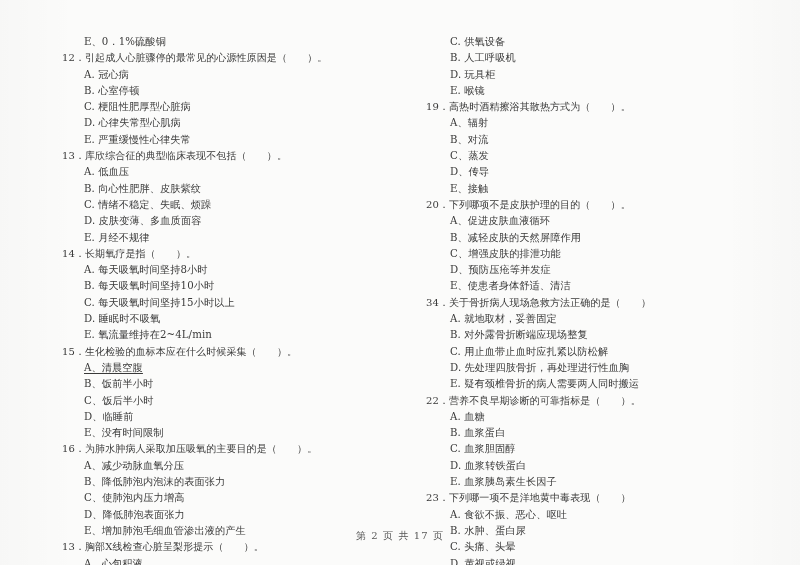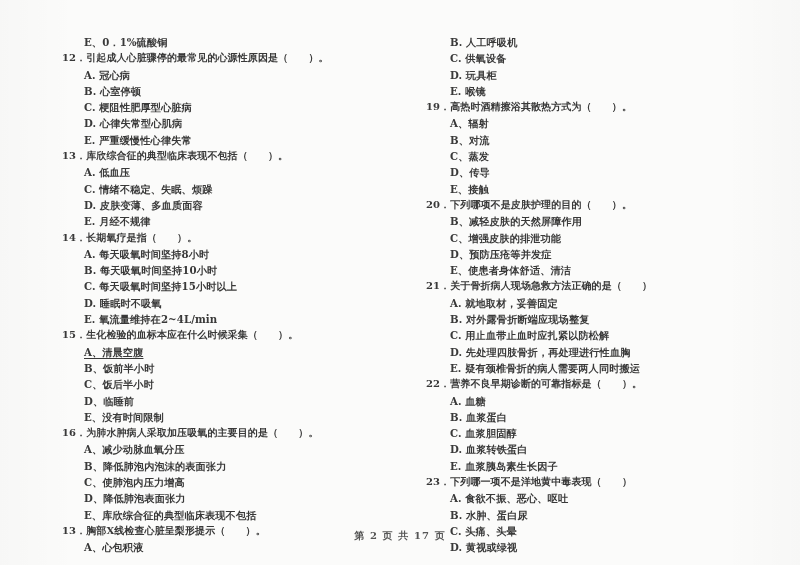--- a/index.html
+++ b/index.html
@@ -15,21 +15,20 @@
     overflow: hidden;
     position: relative;
   }
   
   .page {
     position: absolute;
     inset: 0;
     background:
       linear-gradient(to right, rgba(0,0,0,0.018), rgba(0,0,0,0) 12%, rgba(0,0,0,0) 88%, rgba(0,0,0,0.02)),
       #fcfcfb;
-    font-weight: bold;
   }
   .columns {
     position: absolute;
     top: 34px;
     left: 0;
     right: 0;
     display: flex;
     gap: 0px;
   }
   .col {
@@ -101,20 +100,21 @@
             <div class="stem">12．引起成人心脏骤停的最常见的心源性原因是（　　）。</div>
             <div class="opt"><span class="opt-text">A. 冠心病</span></div>
             <div class="opt"><span class="opt-text">B. 心室停顿</span></div>
             <div class="opt"><span class="opt-text">C. 梗阻性肥厚型心脏病</span></div>
             <div class="opt"><span class="opt-text">D. 心律失常型心肌病</span></div>
             <div class="opt"><span class="opt-text">E. 严重缓慢性心律失常</span></div>
           </div>
           <div class="q-block">
             <div class="stem">13．库欣综合征的典型临床表现不包括（　　）。</div>
             <div class="opt"><span class="opt-text">A. 低血压</span></div>
+            <div class="opt"><span class="opt-text">B. 向心性肥胖、皮肤紫纹</span></div>
             <div class="opt"><span class="opt-text">C. 情绪不稳定、失眠、烦躁</span></div>
             <div class="opt"><span class="opt-text">D. 皮肤变薄、多血质面容</span></div>
             <div class="opt"><span class="opt-text">E. 月经不规律</span></div>
           </div>
           <div class="q-block">
             <div class="stem">14．长期氧疗是指（　　）。</div>
             <div class="opt"><span class="opt-text">A. 每天吸氧时间坚持8小时</span></div>
             <div class="opt"><span class="opt-text">B. 每天吸氧时间坚持10小时</span></div>
             <div class="opt"><span class="opt-text">C. 每天吸氧时间坚持15小时以上</span></div>
             <div class="opt"><span class="opt-text">D. 睡眠时不吸氧</span></div>
@@ -127,54 +127,55 @@
             <div class="opt"><span class="opt-text">C、饭后半小时</span></div>
             <div class="opt"><span class="opt-text">D、临睡前</span></div>
             <div class="opt"><span class="opt-text">E、没有时间限制</span></div>
           </div>
           <div class="q-block">
             <div class="stem">16．为肺水肿病人采取加压吸氧的主要目的是（　　）。</div>
             <div class="opt"><span class="opt-text">A、减少动脉血氧分压</span></div>
             <div class="opt"><span class="opt-text">B、降低肺泡内泡沫的表面张力</span></div>
             <div class="opt"><span class="opt-text">C、使肺泡内压力增高</span></div>
             <div class="opt"><span class="opt-text">D、降低肺泡表面张力</span></div>
-            <div class="opt"><span class="opt-text">E、库欣综合征的典型临床表现不包括</span></div>
+            <div class="opt"><span class="opt-text">E、增加肺泡毛细血管渗出液的产生</span></div>
           </div>
           <div class="q-block">
             <div class="stem">13．胸部X线检查心脏呈梨形提示（　　）。</div>
             <div class="opt"><span class="opt-text">A、心包积液</span></div>
           </div>
         </div>
     </div>
 
     <div class="col col-right">
       <div id="right-orphans">
+          <div class="opt"><span class="opt-text">C. 供氧设备</span></div>
           <div class="opt"><span class="opt-text">B. 人工呼吸机</span></div>
-          <div class="opt"><span class="opt-text">C. 供氧设备</span></div>
           <div class="opt"><span class="opt-text">D. 玩具柜</span></div>
           <div class="opt"><span class="opt-text">E. 喉镜</span></div>
         </div>
       <div id="right-questions">
           <div class="q-block">
             <div class="stem">19．高热时酒精擦浴其散热方式为（　　）。</div>
             <div class="opt"><span class="opt-text">A、辐射</span></div>
             <div class="opt"><span class="opt-text">B、对流</span></div>
             <div class="opt"><span class="opt-text">C、蒸发</span></div>
             <div class="opt"><span class="opt-text">D、传导</span></div>
             <div class="opt"><span class="opt-text">E、接触</span></div>
           </div>
           <div class="q-block">
             <div class="stem">20．下列哪项不是皮肤护理的目的（　　）。</div>
+            <div class="opt"><span class="opt-text">A、促进皮肤血液循环</span></div>
             <div class="opt"><span class="opt-text">B、减轻皮肤的天然屏障作用</span></div>
             <div class="opt"><span class="opt-text">C、增强皮肤的排泄功能</span></div>
             <div class="opt"><span class="opt-text">D、预防压疮等并发症</span></div>
             <div class="opt"><span class="opt-text">E、使患者身体舒适、清洁</span></div>
           </div>
           <div class="q-block">
-            <div class="stem">21．关于骨折病人现场急救方法正确的是（　　）</div>
+            <div class="stem">34．关于骨折病人现场急救方法正确的是（　　）</div>
             <div class="opt"><span class="opt-text">A. 就地取材，妥善固定</span></div>
             <div class="opt"><span class="opt-text">B. 对外露骨折断端应现场整复</span></div>
             <div class="opt"><span class="opt-text">C. 用止血带止血时应扎紧以防松解</span></div>
             <div class="opt"><span class="opt-text">D. 先处理四肢骨折，再处理进行性血胸</span></div>
             <div class="opt"><span class="opt-text">E. 疑有颈椎骨折的病人需要两人同时搬运</span></div>
           </div>
           <div class="q-block">
             <div class="stem">22．营养不良早期诊断的可靠指标是（　　）。</div>
             <div class="opt"><span class="opt-text">A. 血糖</span></div>
             <div class="opt"><span class="opt-text">B. 血浆蛋白</span></div>

